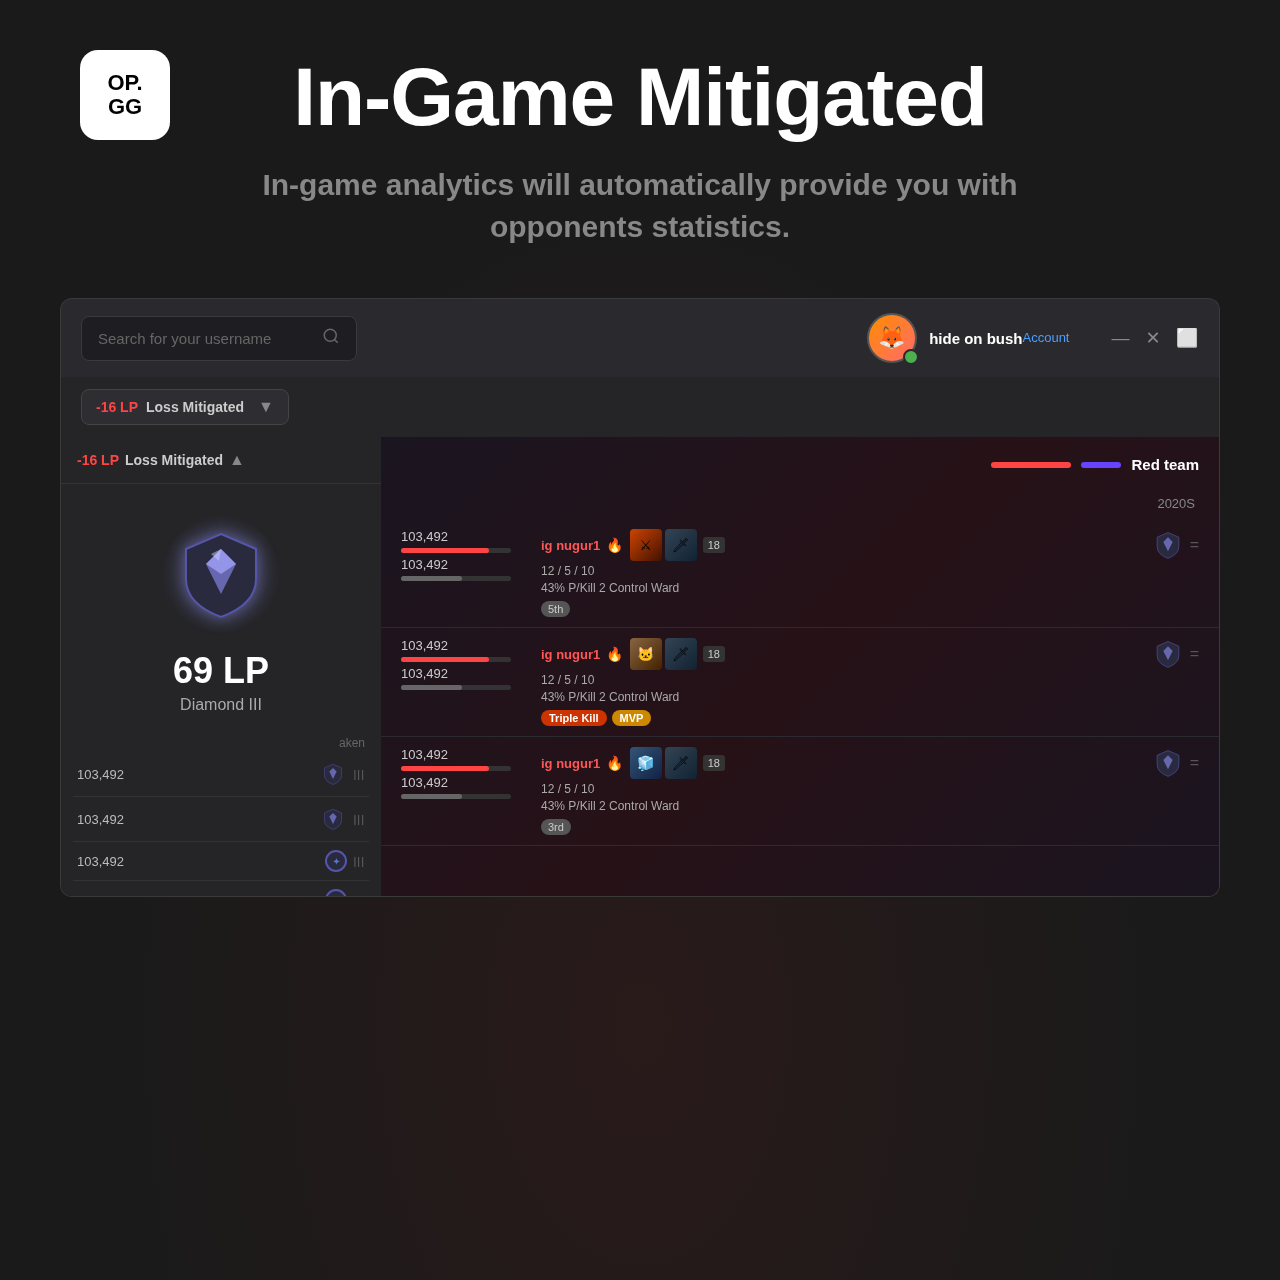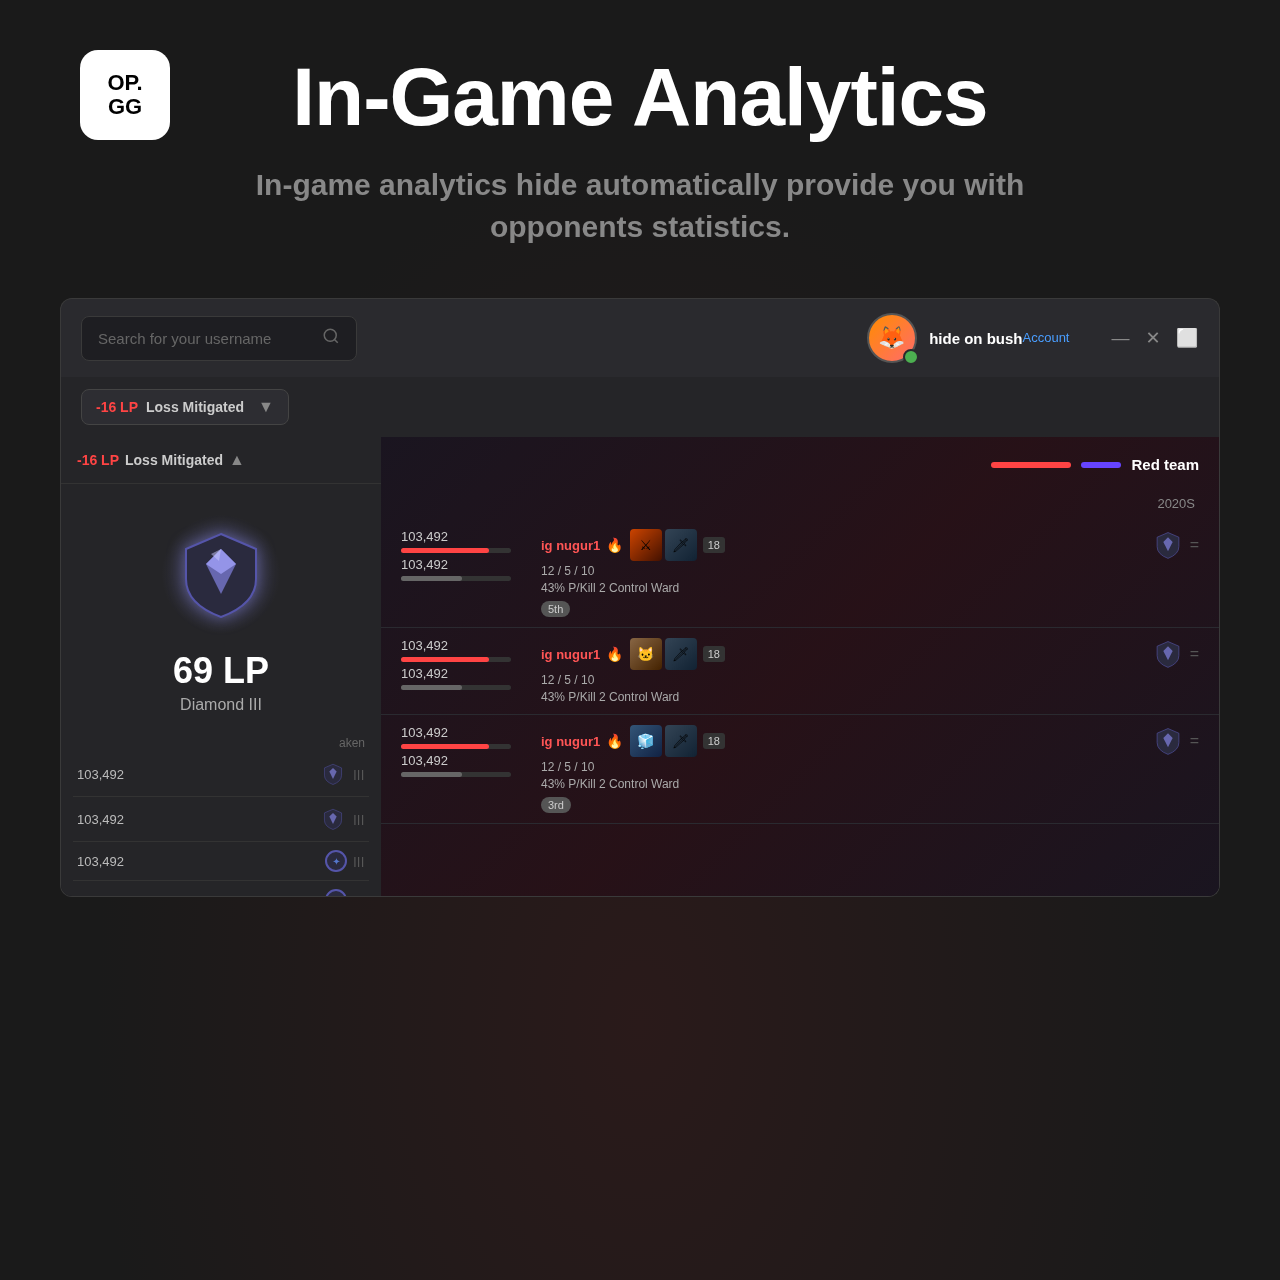--- a/index.html
+++ b/index.html
@@ -578,23 +578,23 @@
 <div class="bg-overlay"></div>
 
 <div class="top-section">
 
   <div class="logo-wrapper">
     <div class="logo-box">
       <div class="logo-text">OP.<br>GG</div>
     </div>
   </div>
 
-  <h1 class="main-title">In-Game Analytics</h1>
-
-  <p class="subtitle">In-game analytics hide automatically provide you with opponents  statistics.</p>
+  <h1 class="main-title">In-Game Mitigated</h1>
+
+  <p class="subtitle">In-game analytics will automatically provide you with opponents  statistics.</p>
 </div>
 
 <div class="app-window-area">
 
   <div class="search-bar-row">
     <div class="search-input-wrapper">
       <span class="search-input-text">Search for your username</span>
       <span class="search-icon-svg">
         <svg width="18" height="18" viewBox="0 0 24 24" fill="none" stroke="#666" stroke-width="2">
           <circle cx="11" cy="11" r="8"></circle>
@@ -787,20 +787,24 @@
                   <div class="champ-icon">🐱</div>
                 </div>
                 <div class="champ-portrait" style="background:linear-gradient(135deg,#334455,#112233);">
                   <div class="champ-icon">🗡</div>
                 </div>
               </div>
               <span class="level-badge">18</span>
             </div>
             <div class="kda-row">12 / 5 / 10</div>
             <div class="stats-row">43% P/Kill  2 Control Ward</div>
+            <div class="badge-row">
+              <span class="badge-triple">Triple Kill</span>
+              <span class="badge-mvp">MVP</span>
+            </div>
           </div>
 
           <div class="player-season-section">
             <div class="season-rank-icon">
               <svg width="28" height="28" viewBox="0 0 80 90">
                   <path d="M40 5 L75 20 L75 50 Q75 75 40 88 Q5 75 5 50 L5 20 Z" fill="#2a2a3e" stroke="#5555aa" stroke-width="2"></path>
                   <path d="M40 20 L55 35 L40 65 L25 35 Z" fill="#7777cc" opacity="0.8"></path>
                 </svg>
             </div>
             <span class="menu-icon">=</span>

